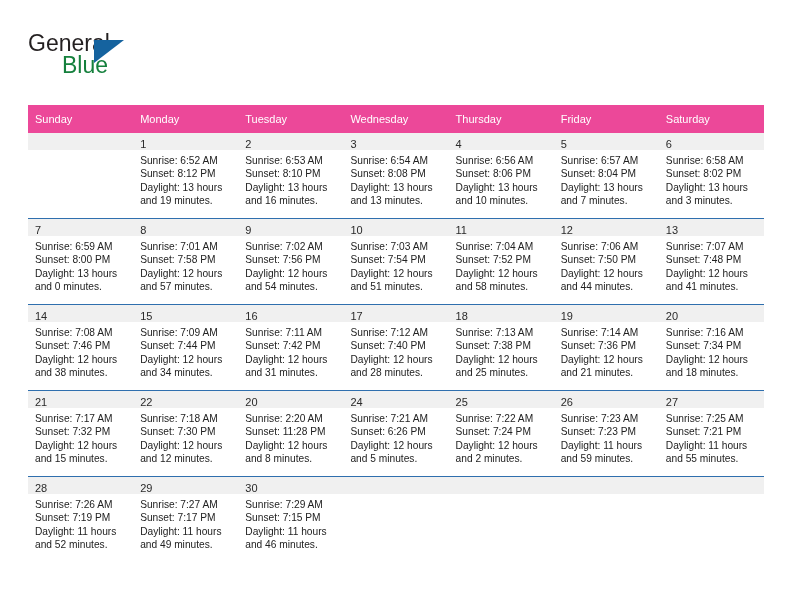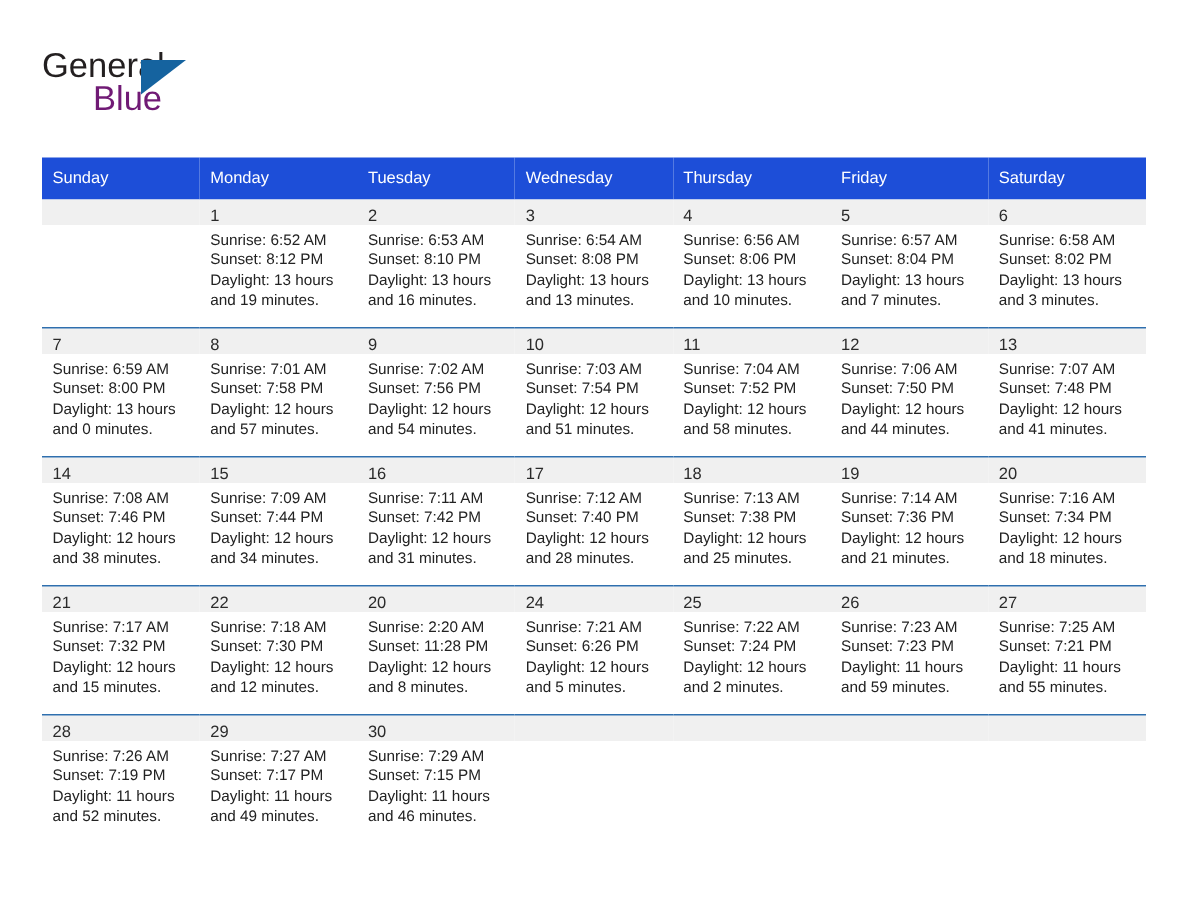--- a/index.html
+++ b/index.html
@@ -44,21 +44,21 @@
     font-size: 23px;
     letter-spacing: 0px;
     color: #231f20;
     font-family: "Liberation Sans", sans-serif;
   }
   .logo-blue {
     position: absolute;
     left: 34px;
     top: 22px;
     font-size: 23px;
-    color: #701a75;
+    color: #15803d;
     font-family: "Liberation Sans", sans-serif;
   }
   .logo-triangle {
     position: absolute;
     left: 66px;
     top: 10px;
     width: 0;
     height: 0;
     border-left: 30px solid #15639f;
     border-bottom: 23px solid transparent;
@@ -90,21 +90,21 @@
   
   .calendar {
     position: absolute;
     left: 28px;
     top: 105px;
     width: 736px;
     border-collapse: collapse;
     table-layout: fixed;
   }
   .calendar th {
-    background: #1d4ed8;
+    background: #ec4899;
     color: #ffffff;
     font-size: 11px;
     font-weight: normal;
     text-align: left;
     padding: 5px 0 5px 7px;
     height: 18px;
     border: none;
   }
   .calendar td {
     vertical-align: top;

